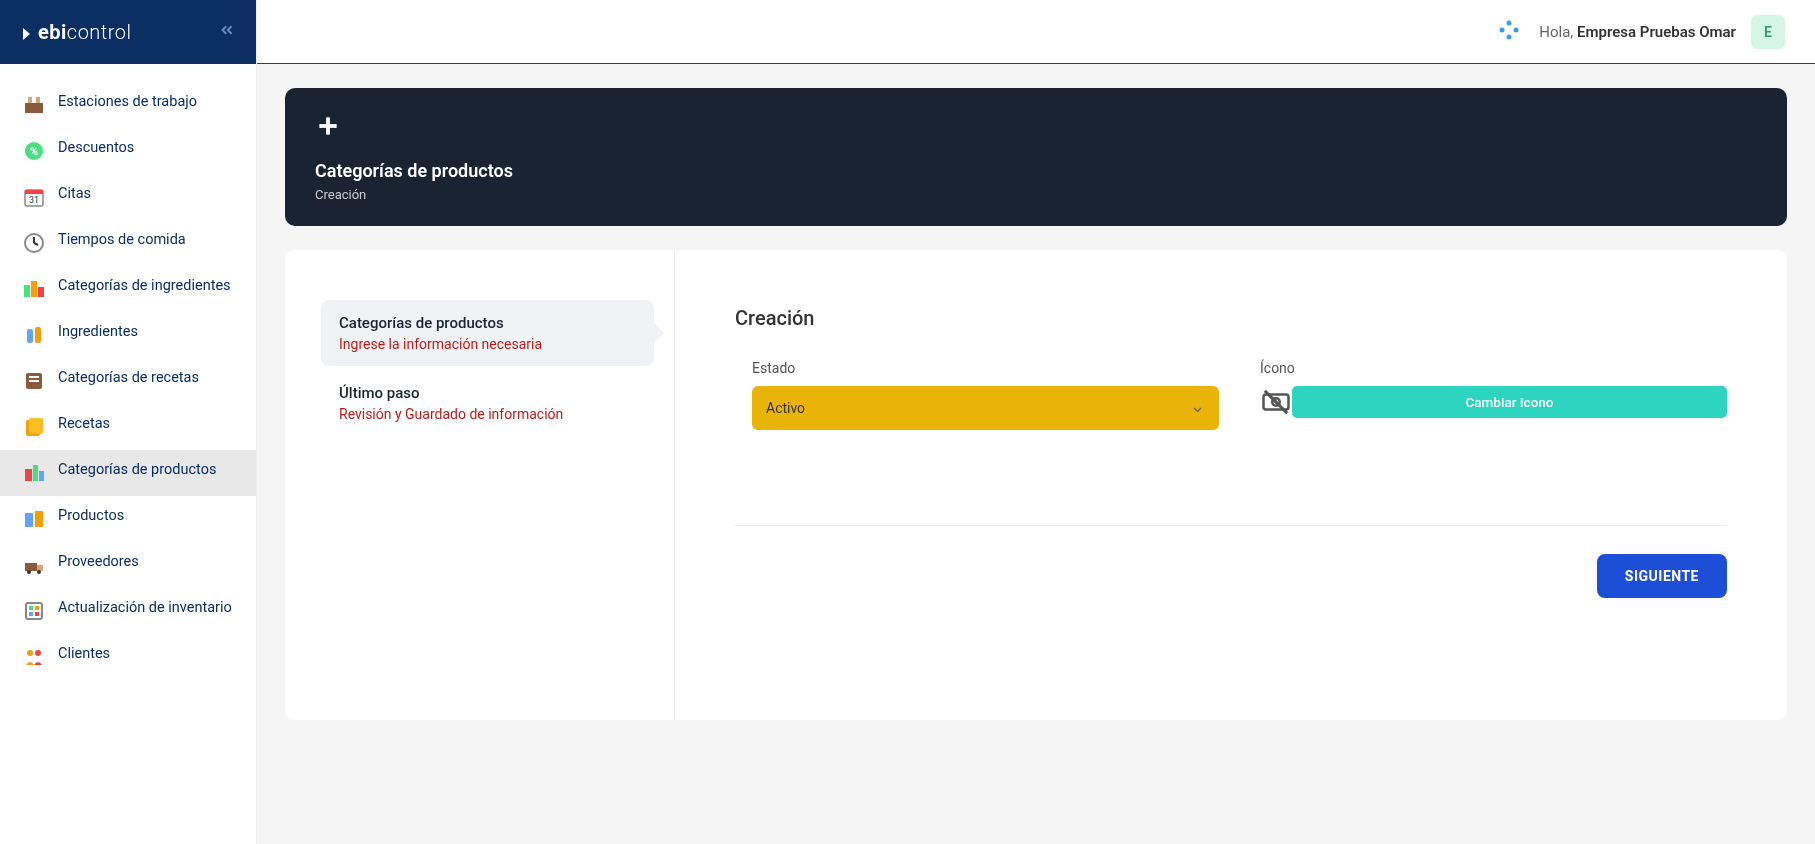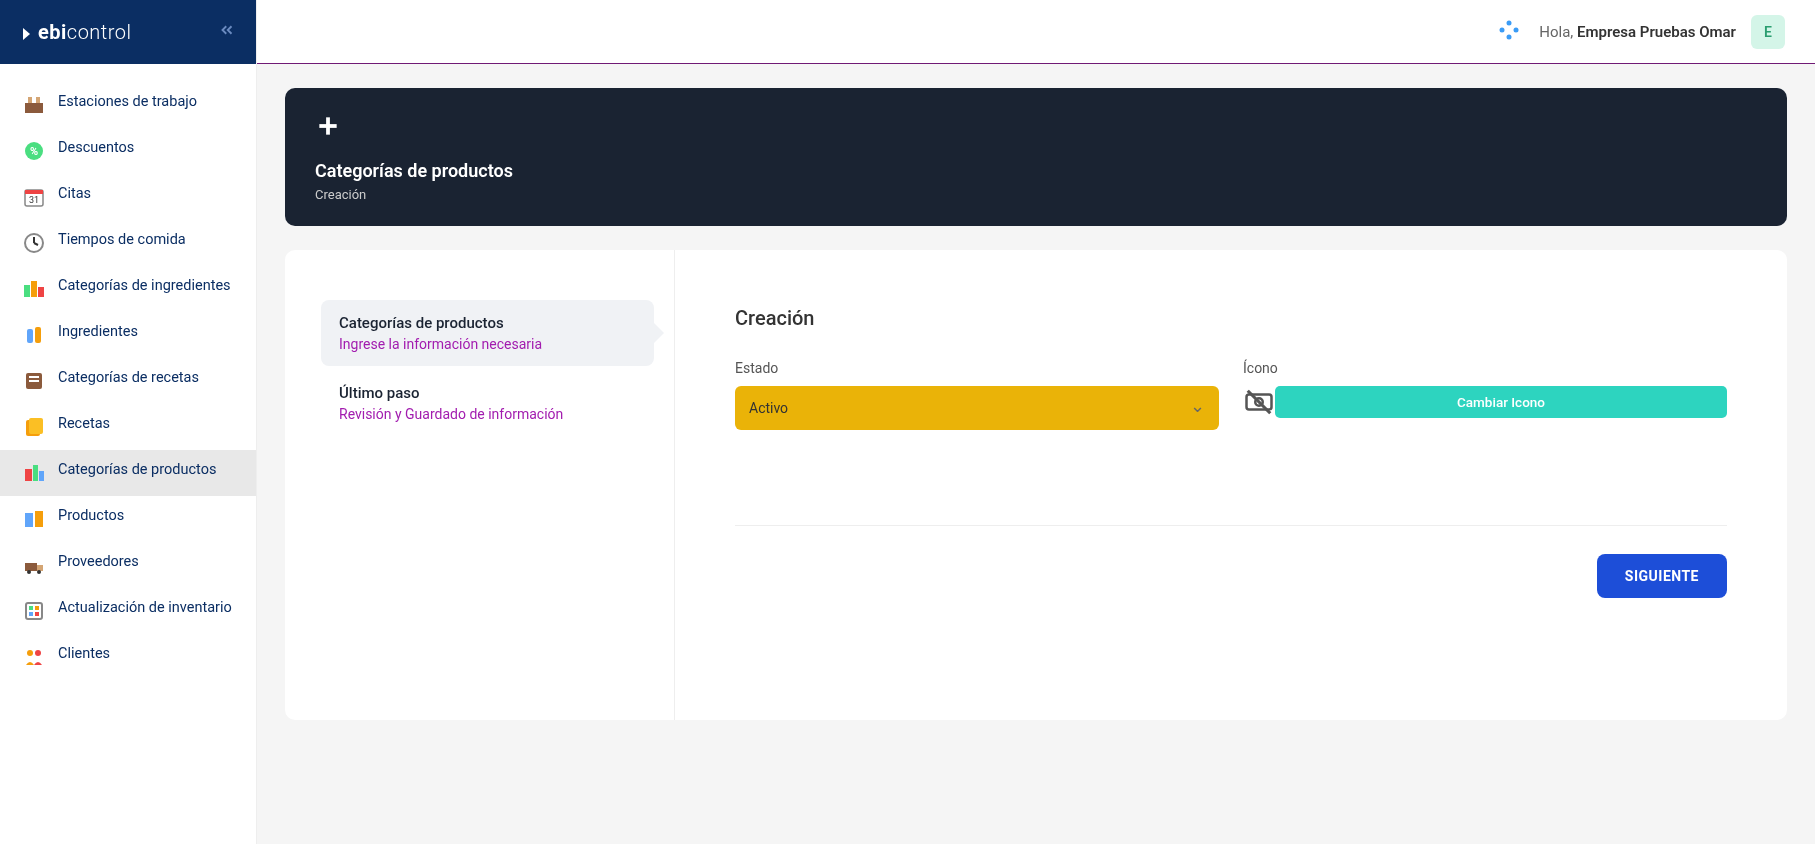--- a/index.html
+++ b/index.html
@@ -170,21 +170,21 @@
       border-top: 10px solid transparent;
       border-bottom: 10px solid transparent;
       border-left: 10px solid #f0f2f5;
     }
     .step-title {
       color: #1a2332;
       font-weight: 500;
       font-size: 15px;
     }
     .step-sub {
-      color: #a21caf;
+      color: #b91c1c;
       font-size: 14px;
       margin-top: 4px;
     }
     .form-col {
       flex: 1;
       padding: 56px 60px 30px 60px;
     }
     .form-heading {
       font-size: 20px;
       font-weight: 500;
@@ -208,20 +208,21 @@
       color: #333;
       outline: none;
     }
     .form-row {
       display: flex;
       gap: 24px;
       margin-top: 24px;
     }
     .form-group.half {
       flex: 1;
+      margin-left: 17px;
     }
     .select-wrap {
       position: relative;
     }
     .select-wrap::after {
       content: '⌄';
       position: absolute;
       right: 14px;
       top: 50%;
       transform: translateY(-60%);

